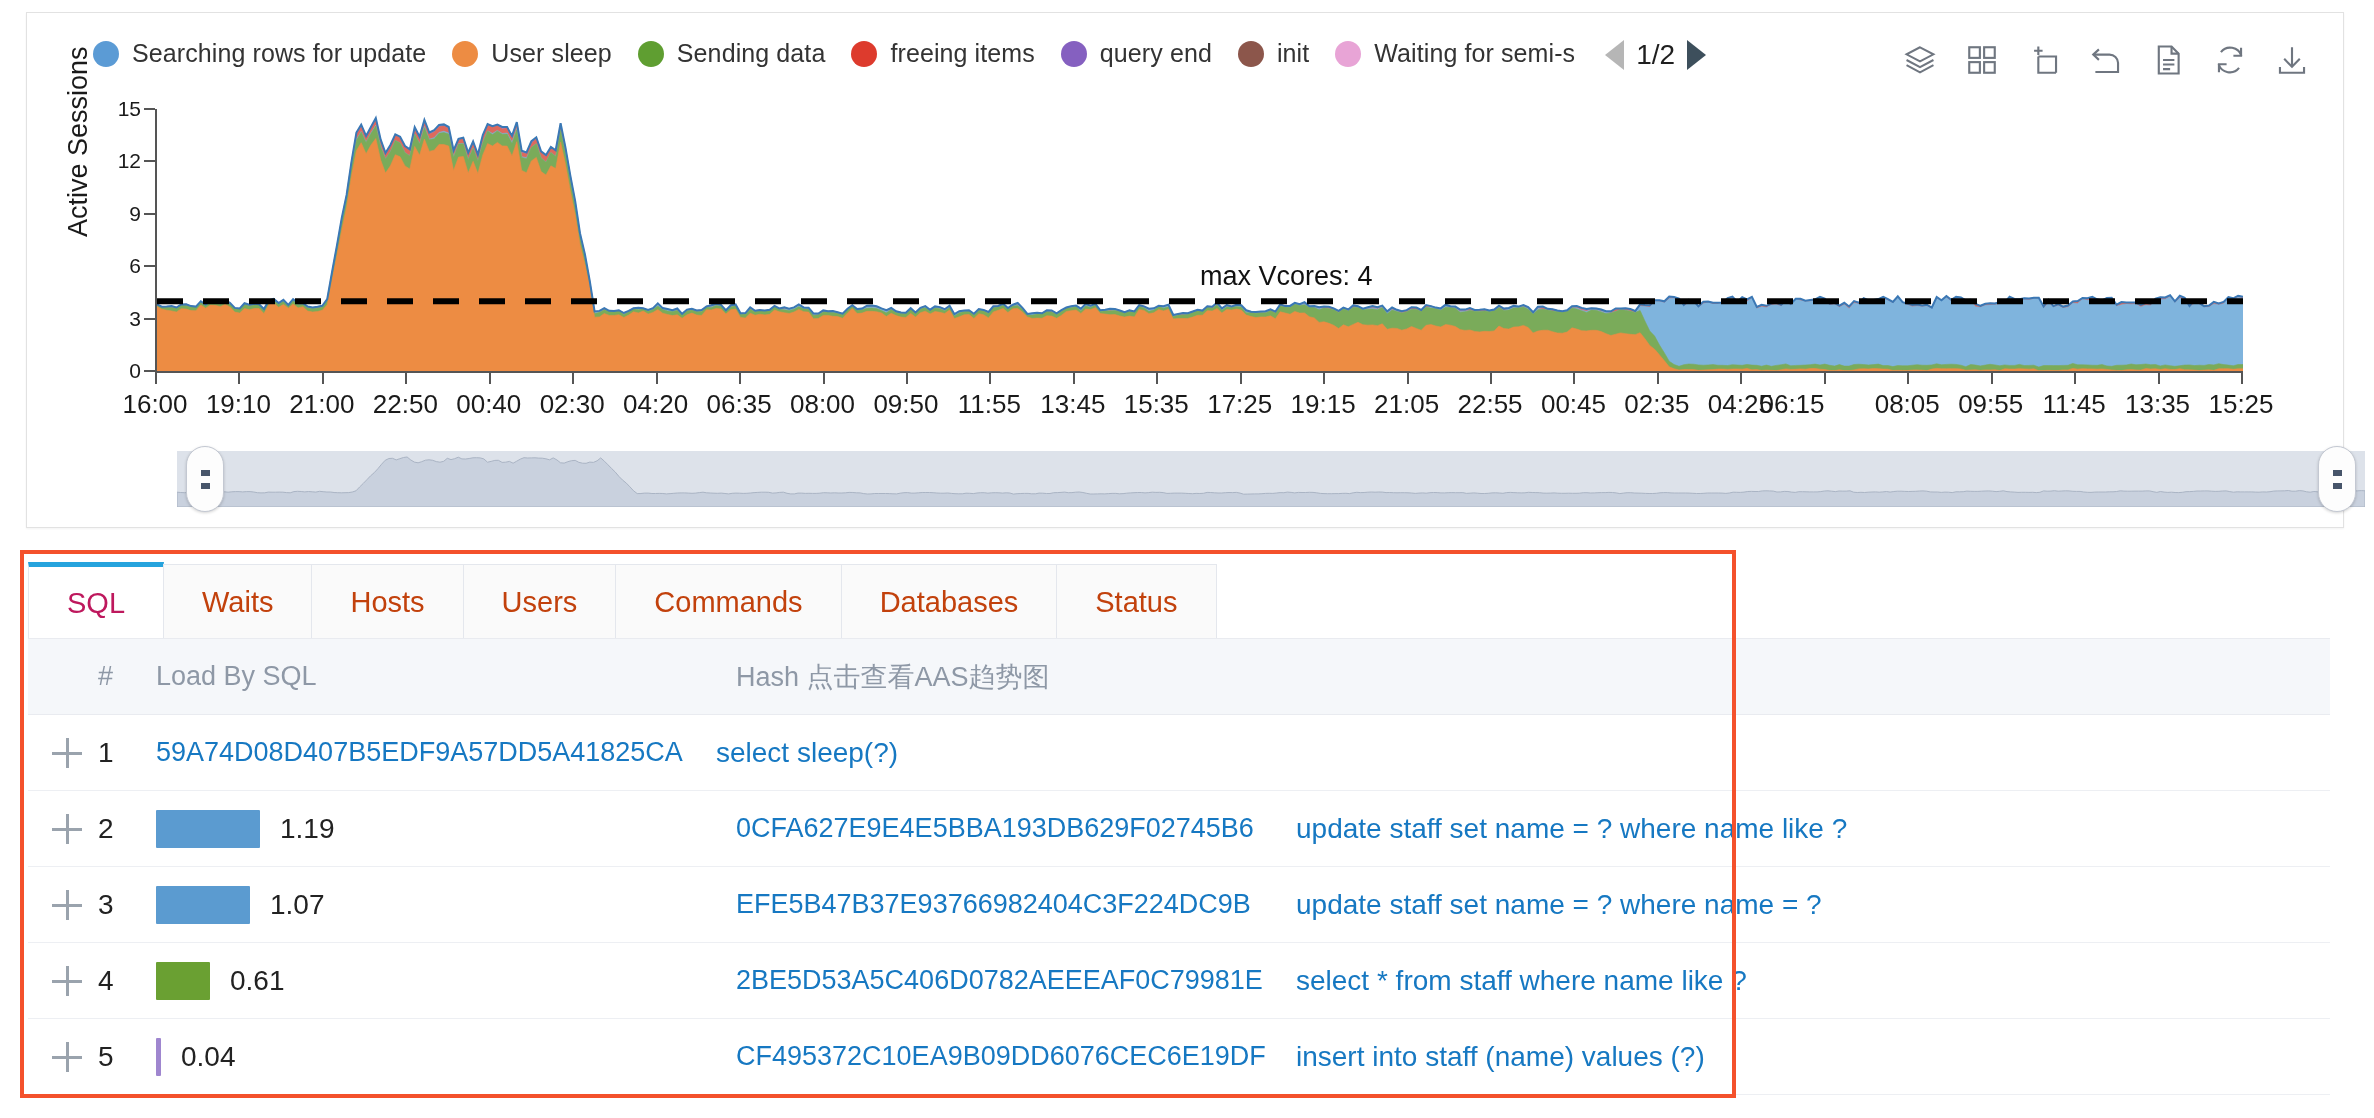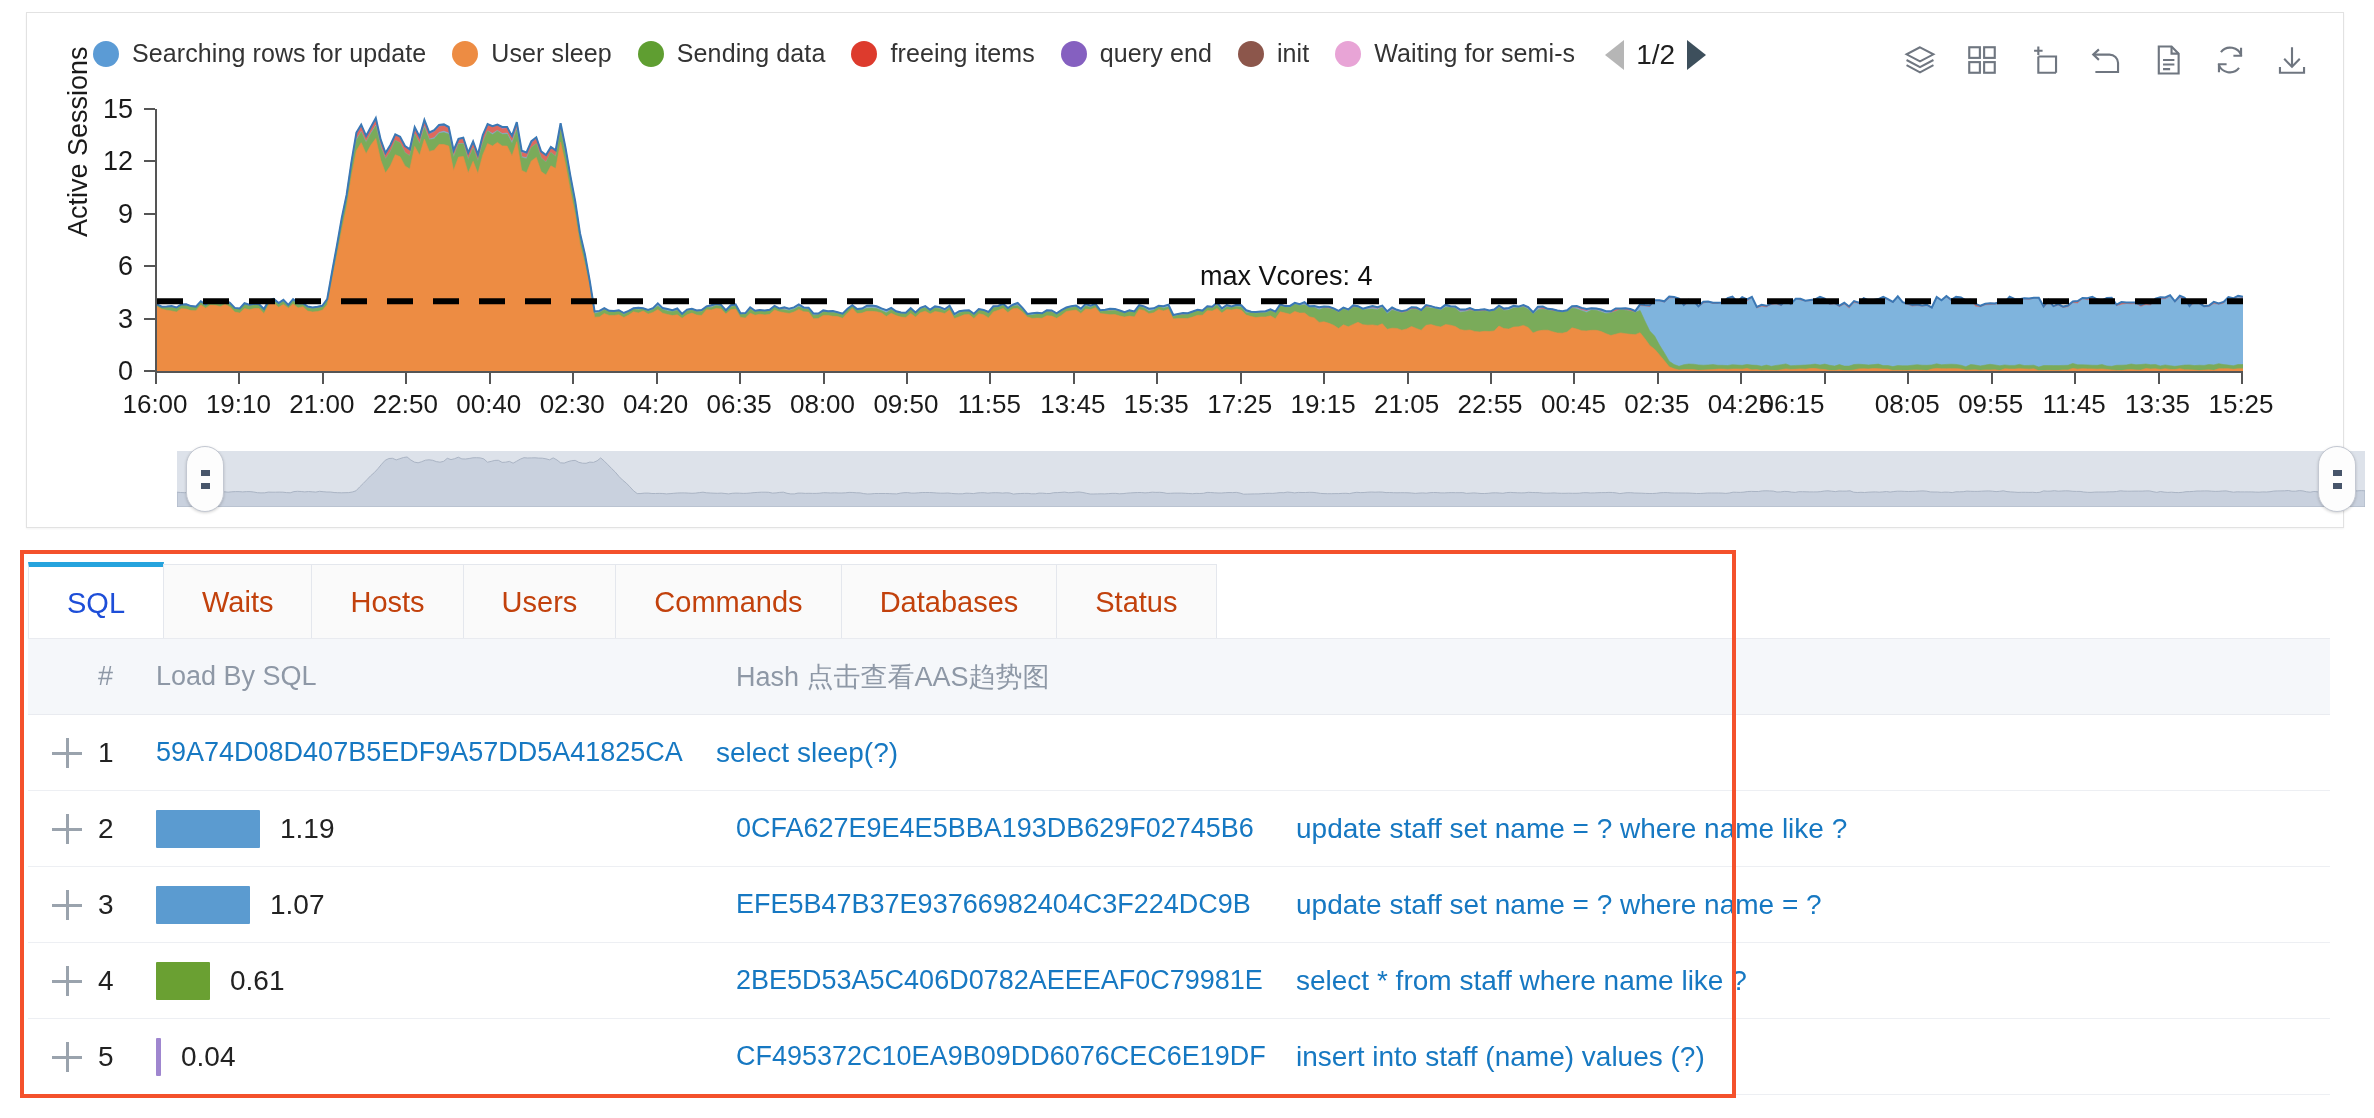--- a/index.html
+++ b/index.html
@@ -58,21 +58,21 @@
   .ylabel {
     position: absolute; left: 36px; top: 128px;
     font-size: 27px; color: #1a1a1a;
     transform: rotate(-90deg); transform-origin: left top;
     white-space: nowrap;
   }
   .yticks {
     position: absolute; left: 66px; top: 0; width: 62px; height: 264px;
   }
   .ytick {
-    position: absolute; right: 22px; font-size: 27px; color: #1a1a1a;
+    position: absolute; right: 14px; font-size: 21px; color: #1a1a1a;
     transform: translateY(-50%); text-align: left;
   }
   .ytick-mark {
     position: absolute; right: 0; width: 11px; height: 2px; background: #555;
     transform: translateY(-50%);
   }
   .axis-v {
     position: absolute; left: 128px; top: 0; width: 2px; height: 264px; background: #555;
   }
   .axis-h {
@@ -125,21 +125,21 @@
     display: flex; align-items: flex-end; height: 78px;
   }
   .tab {
     height: 76px; padding: 0 38px;
     display: flex; align-items: center; justify-content: center;
     font-size: 29px; color: #c2410c;
     background: #fafafa; border: 1px solid #e4e7ed; border-bottom: none;
     margin-right: -1px;
   }
   .tab.active {
-    background: #fff; color: #1d4ed8;
+    background: #fff; color: #be185d;
     border-top: 5px solid #26a3dd;
     height: 78px;
   }
 
   .tbl {
     position: absolute; left: 28px; top: 98px; width: 2302px;
     border-top: 1px solid #e9ebf0;
   }
   .thead {
     display: flex; align-items: center; height: 76px;

